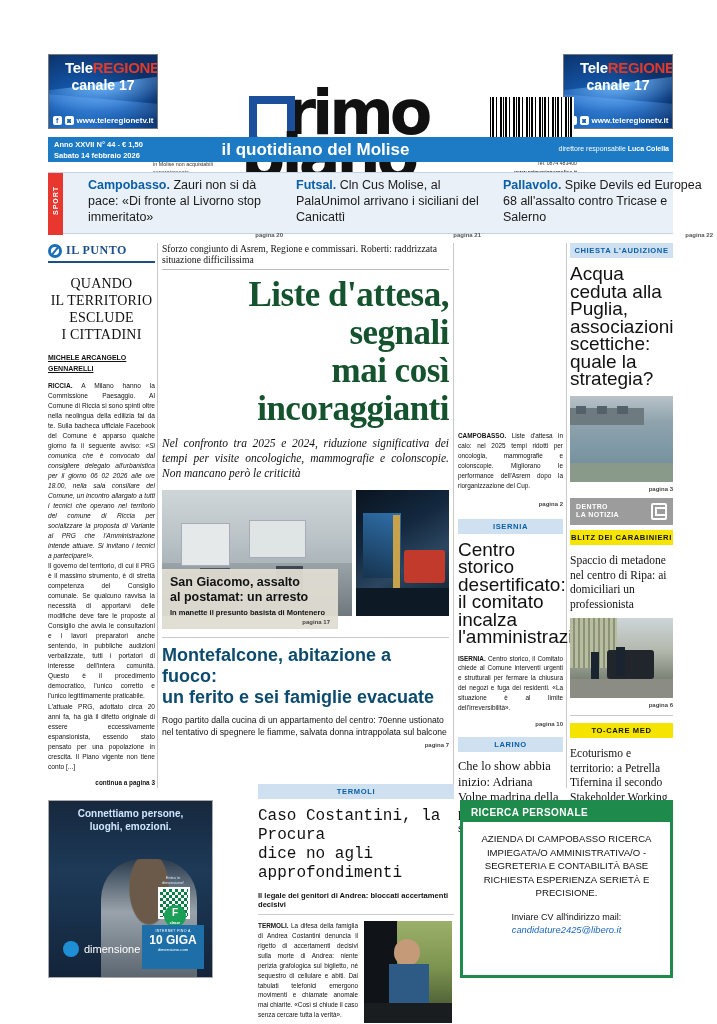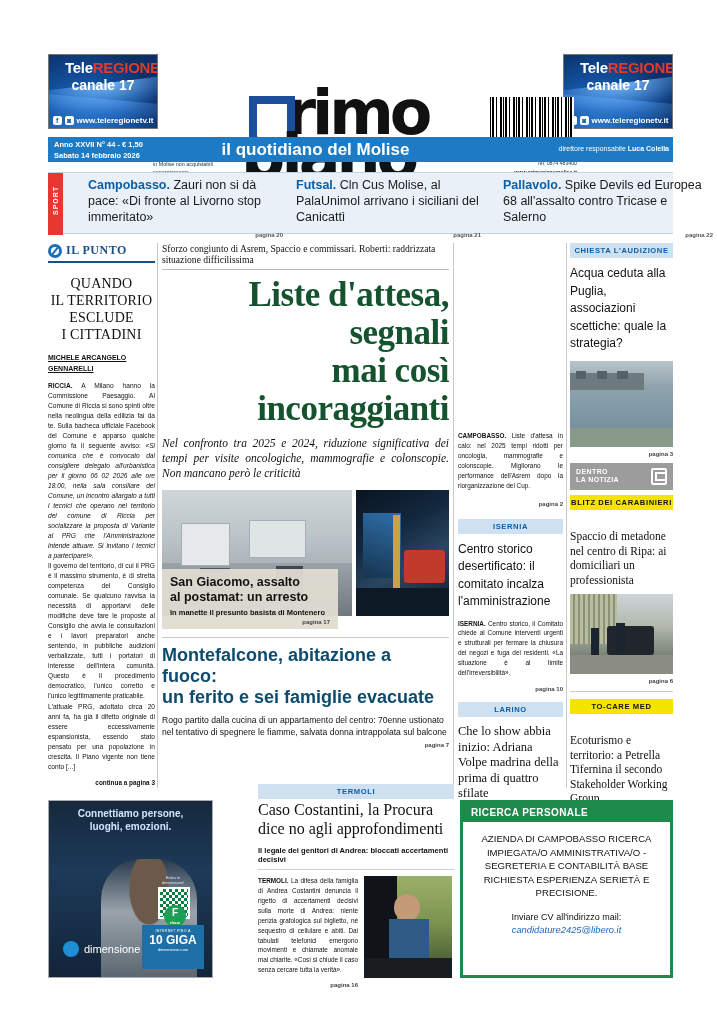--- a/index.html
+++ b/index.html
@@ -152,23 +152,23 @@
   .pgright { font-size:6px; font-weight:bold; color:#444; text-align:right; margin-top:4px; }
 
   .tagbar { text-align:center; font-size:7.6px; font-weight:bold; letter-spacing:.6px;
     padding:3px 0; }
   .tag-blue { background:#cfe0f0; color:#0a5fa8; }
   .tag-yellow { background:#f5e400; color:#111; }
 
   .brief { font-size:6.4px; line-height:1.55; text-align:justify; color:#111; margin-top:5px; }
   .brief b { font-weight:bold; }
 
-  .rcol-head { font-size:12px; line-height:17.5px; color:#111; margin-top:7px; }
+  .rcol-head { font-size:19px; line-height:17.5px; color:#111; margin-top:7px; }
   .rcol-head-serif { font-family:"Liberation Serif", serif; font-size:11.5px;
-    line-height:14.5px; color:#111; margin-top:19px; }
+    line-height:14.5px; color:#111; margin-top:8px; }
   .ser-head { font-family:"Liberation Serif", serif; font-size:12.5px; line-height:15.5px;
     color:#111; margin-top:7px; }
 
   .dentro { background:#9c9c9c; color:#fff; padding:5px 6px; display:flex;
     align-items:center; justify-content:space-between; }
   .dentro .t { font-size:7px; font-weight:bold; line-height:1.25; letter-spacing:.4px; }
   .dentro .p { width:16px; height:17px; border:2px solid #fff; border-radius:2px; position:relative; }
   .dentro .p:after { content:""; position:absolute; left:2px; top:2px; width:8px; height:5px;
     border:2px solid #fff; }
 
@@ -318,21 +318,21 @@
     <div class="edit-author">MICHELE ARCANGELO GENNARELLI</div>
     <div class="edit-body">
       <b>RICCIA.</b><span> A Milano hanno la Commissione Paesaggio. Al Comune di Riccia si sono spinti oltre nella neolingua della edilizia fai da te. Sulla bacheca ufficiale Facebook del Comune è apparso qualche giorno fa il seguente avviso: </span><i>«Si comunica che è convocato dal consigliere delegato all'urbanistica per il giorno 06 02 2026 alle ore 18.00, nella sala consiliare del Comune, un incontro allargato a tutti i tecnici che operano nel territorio del comune di Riccia per socializzare la proposta di Variante al PRG che l'Amministrazione intende attuare. Si invitano i tecnici a partecipare!».</i>
     </div>
     <div class="edit-body" style="margin-top:0">Il governo del territorio, di cui il PRG è il massimo strumento, è di stretta competenza del Consiglio comunale. Se qualcuno ravvisa la necessità di apportarvi delle modifiche deve fare le proposte al Consiglio che avvia le consultazioni e i lavori preparatori anche sentendo, in pubbliche audizioni verbalizzate, tutti i portatori di interesse dell'intera comunità. Questo è il procedimento democratico, l'unico corretto e l'unico legittimamente praticabile.</div>
     <div class="edit-body" style="margin-top:0">L'attuale PRG, adottato circa 20 anni fa, ha già il difetto originale di essere eccessivamente espansionista, essendo stato pensato per una popolazione in crescita. Il Piano vigente non tiene conto [...]</div>
     <div class="edit-cont">continua a pagina 3</div>
   </div>
 
   <div class="colC">
-    <div class="kicker">Sforzo congiunto di Asrem, Spaccio e commissari. Roberti: raddrizzata situazione difficilissima</div>
+    <div class="kicker">Sforzo congiunto di Asrem, Regione e commissari. Roberti: raddrizzata situazione difficilissima</div>
     <div class="headline">
       <div>Liste d'attesa, segnali</div>
       <div>mai così incoraggianti</div>
     </div>
     <div class="standfirst">Nel confronto tra 2025 e 2024, riduzione significativa dei tempi per visite oncologiche, mammografie e colonscopie. Non mancano però le criticità</div>
 
     <div style="display:flex; gap:4px; margin-top:9px;">
       <div class="photo ph-hosp" style="width:190px; height:126px;">
         <div style="position:absolute;left:0;top:58%;width:100%;height:42%;background:linear-gradient(to bottom,#9aa4a8,#6f787c);"></div>
         <div style="position:absolute;left:10%;top:26%;width:26%;height:34%;background:#e5e9ea;border:1px solid #aab;"></div>
@@ -419,21 +419,21 @@
 
     <div class="hr-thin" style="margin:7px 0;"></div>
 
     <div class="tagbar tag-yellow">TO-CARE MED</div>
     <div class="rcol-head-serif">Ecoturismo e territorio: a Petrella Tifernina il secondo Stakeholder Working Group</div>
     <div class="pgright" style="margin-top:8px">pagina 7</div>
   </div>
 
   <div style="position:absolute; left:258px; top:800px; width:196px;">
     <div class="tagbar tag-blue" style="position:absolute; top:-16px; left:0; width:100%;">TERMOLI</div>
-    <div style="font-family:Liberation Serif, serif; font-size:16px; line-height:19px; color:#111; margin-top:0;">
+    <div style="font-family:Liberation Mono, monospace; font-size:16px; line-height:19px; color:#111; margin-top:7px;">
       <div>Caso Costantini, la Procura</div>
       <div>dice no agli approfondimenti</div>
     </div>
     <div style="font-size:7.6px; font-weight:bold; color:#111; margin-top:8px; border-bottom:1px solid #ccc; padding-bottom:5px;">Il legale dei genitori di Andrea: bloccati accertamenti decisivi</div>
     <div style="display:flex; gap:6px; margin-top:6px;">
       <div style="width:100px;">
         <div class="brief" style="margin-top:0">
           <b>TERMOLI.</b><span> La difesa della famiglia di Andrea Costantini denuncia il rigetto di accertamenti decisivi sulla morte di Andrea: niente perizia grafologica sul biglietto, né sequestro di cellulare e abiti. Dai tabulati telefonici emergono movimenti e chiamate anomale mai chiarite. «Così si chiude il caso senza cercare tutta la verità».</span>
         </div>
         <div class="pgright" style="margin-top:7px">pagina 16</div>

